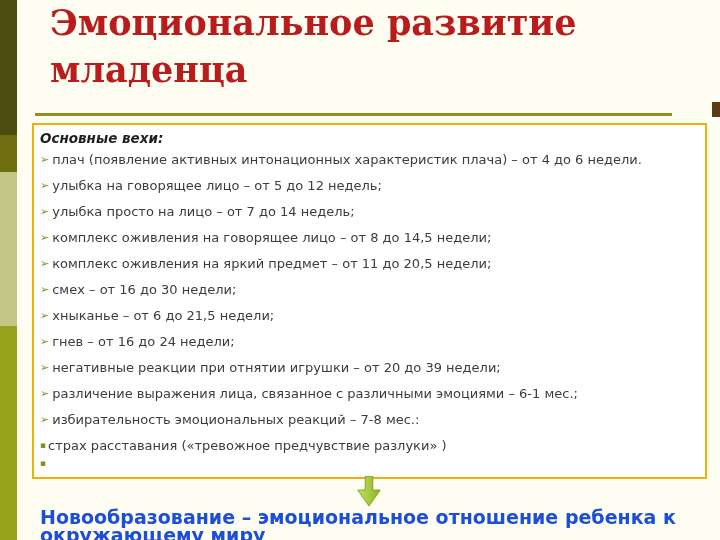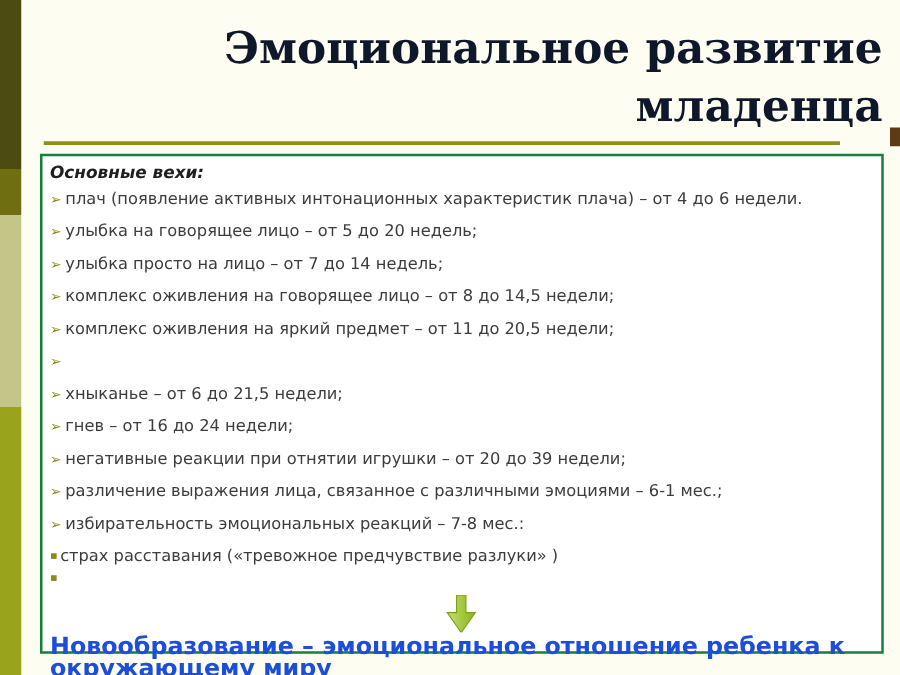--- a/index.html
+++ b/index.html
@@ -6,28 +6,28 @@
   body{width:720px;height:540px;font-family:"DejaVu Sans","Liberation Sans",sans-serif;}
   .slide{position:relative;width:720px;height:540px;background:#fdfdf2;overflow:hidden;}
 
   .leftbar{position:absolute;left:0;top:0;width:17px;height:540px;
     background:linear-gradient(to bottom,
       #4c4c12 0px,#4c4c12 135px,
       #6f6f12 135px,#6f6f12 172px,
       #c3c687 172px,#c3c687 326px,
       #99a31b 326px,#99a31b 540px);}
 
-  .title{position:absolute;left:50px;right:14px;top:16px;text-align:right;
-    color:#0f172a;font-family:"DejaVu Serif","Liberation Serif",serif;
+  .title{position:absolute;left:50px;right:14px;top:0;text-align:left;
+    color:#b91c1c;font-family:"DejaVu Serif","Liberation Serif",serif;
     font-weight:bold;font-size:35px;line-height:1.34;}
   .title-rule{position:absolute;left:35px;top:113px;width:637px;height:3px;background:#8f8f21;}
   .edge-tick{position:absolute;right:0;top:102px;width:8px;height:15px;background:#5e3a17;}
 
-  .box{position:absolute;left:32px;top:123px;width:675px;height:400px;box-sizing:border-box;
-    border:2px solid #15803d;background:#ffffff;padding:5px 8px 0 6px;}
+  .box{position:absolute;left:32px;top:123px;width:675px;height:356px;box-sizing:border-box;
+    border:2px solid #eab308;background:#ffffff;padding:5px 8px 0 6px;}
 
   .heading{font-weight:bold;font-style:italic;font-size:13.5px;color:#1f1f1f;
     line-height:17px;margin:0 0 4px 0;}
 
   .li{display:flex;align-items:flex-start;margin:0 0 9px 0;font-size:13px;color:#3c3c3c;}
   .li .bullet{color:#8a8a1e;font-size:11px;line-height:17px;margin-right:3px;flex:0 0 auto;}
   .li .li-text{line-height:17px;}
 
   .sub .li{margin:0 0 1px 0;}
   .sub .bullet{font-size:9px;line-height:17px;margin-right:2px;}
@@ -54,36 +54,37 @@
   <div class="box">
 
     <div class="heading">Основные вехи:</div>
 
     <div class="li">
       <span class="bullet">➢</span>
       <span class="li-text">плач (появление активных интонационных характеристик плача) – от 4 до 6 недели.</span>
     </div>
     <div class="li">
       <span class="bullet">➢</span>
-      <span class="li-text">улыбка на говорящее лицо – от 5 до 20 недель;</span>
+      <span class="li-text">улыбка на говорящее лицо – от 5 до 12 недель;</span>
     </div>
     <div class="li">
       <span class="bullet">➢</span>
       <span class="li-text">улыбка просто на лицо – от 7 до 14 недель;</span>
     </div>
     <div class="li">
       <span class="bullet">➢</span>
       <span class="li-text">комплекс оживления на говорящее лицо – от 8 до 14,5 недели;</span>
     </div>
     <div class="li">
       <span class="bullet">➢</span>
       <span class="li-text">комплекс оживления на яркий предмет – от 11 до 20,5 недели;</span>
     </div>
     <div class="li">
       <span class="bullet">➢</span>
+      <span class="li-text">смех – от 16 до 30 недели;</span>
     </div>
     <div class="li">
       <span class="bullet">➢</span>
       <span class="li-text">хныканье – от 6 до 21,5 недели;</span>
     </div>
     <div class="li">
       <span class="bullet">➢</span>
       <span class="li-text">гнев – от 16 до 24 недели;</span>
     </div>
     <div class="li">

